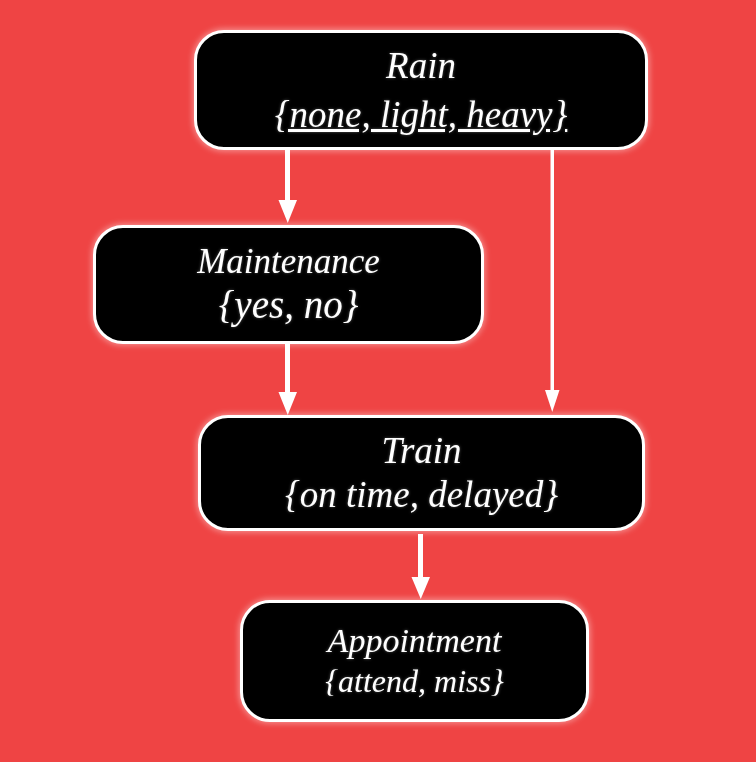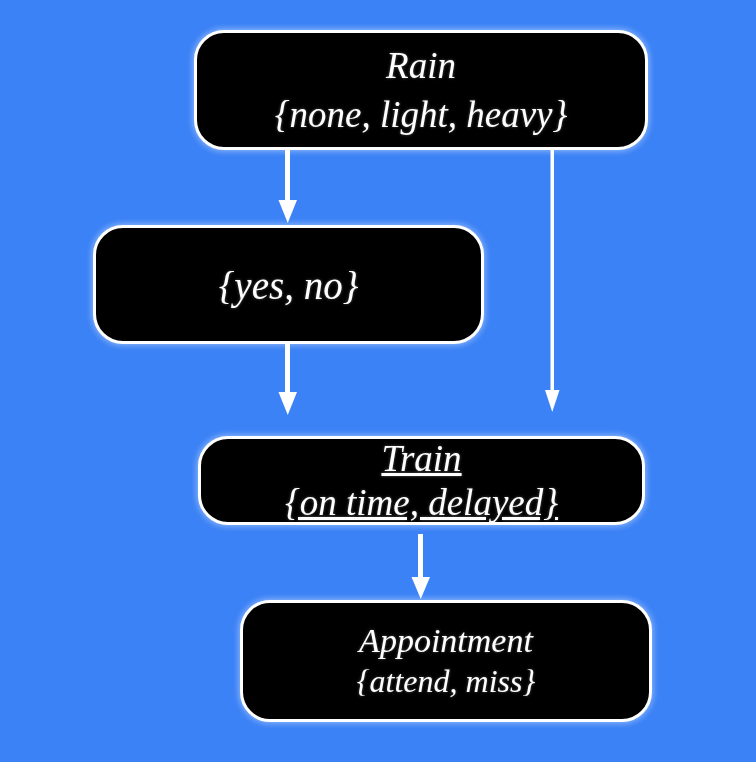--- a/index.html
+++ b/index.html
@@ -5,21 +5,21 @@
 <style>
   html, body {
     margin: 0;
     padding: 0;
     background: #000000;
   }
   #canvas {
     position: relative;
     width: 756px;
     height: 762px;
-    background: #3b82f6;
+    background: #ef4444;
     overflow: hidden;
     font-family: "Liberation Serif", "DejaVu Serif", serif;
   }
   .node {
     position: absolute;
     box-sizing: border-box;
     background: #000000;
     border: 3px solid #ffffff;
     border-radius: 30px;
     display: flex;
@@ -40,25 +40,25 @@
   .node-states {
     font-style: italic;
     font-weight: normal;
     white-space: nowrap;
     text-shadow: 0 0 3px rgba(255,255,255,0.35);
   }
 
   
   #node-rain        { left: 194px; top: 30px;  width: 454px; height: 120px; }
   #node-maintenance { left: 93px;  top: 225px; width: 391px; height: 119px; }
-  #node-train       { left: 198px; top: 436px; width: 447px; height: 89px; text-decoration: underline; }
-  #node-appointment { left: 240px; top: 600px; width: 412px; height: 122px; }
+  #node-train       { left: 198px; top: 415px; width: 447px; height: 116px; }
+  #node-appointment { left: 240px; top: 600px; width: 349px; height: 122px; }
 
   #node-rain .node-title        { font-size: 37px; }
-  #node-rain .node-states       { font-size: 37px; margin-top: 9px; }
+  #node-rain .node-states       { font-size: 37px; margin-top: 9px; text-decoration: underline; }
   #node-maintenance .node-title { font-size: 35px; }
   #node-maintenance .node-states{ font-size: 39px; margin-top: 4px; }
   #node-train .node-title       { font-size: 37px; }
   #node-train .node-states      { font-size: 37px; margin-top: 4px; }
   #node-appointment .node-title { font-size: 34px; }
   #node-appointment .node-states{ font-size: 32px; margin-top: 4px; }
 
   
   .arrow { position: absolute; }
   .arrow svg { display: block; overflow: visible; }
@@ -72,20 +72,21 @@
 <body>
 
 <div id="canvas">
 
   <div class="node" id="node-rain">
     <div class="node-title">Rain</div>
     <div class="node-states">{none, light, heavy}</div>
   </div>
 
   <div class="node" id="node-maintenance">
+    <div class="node-title">Maintenance</div>
     <div class="node-states">{yes, no}</div>
   </div>
 
   <div class="node" id="node-train">
     <div class="node-title">Train</div>
     <div class="node-states">{on time, delayed}</div>
   </div>
 
   <div class="node" id="node-appointment">
     <div class="node-title">Appointment</div>

